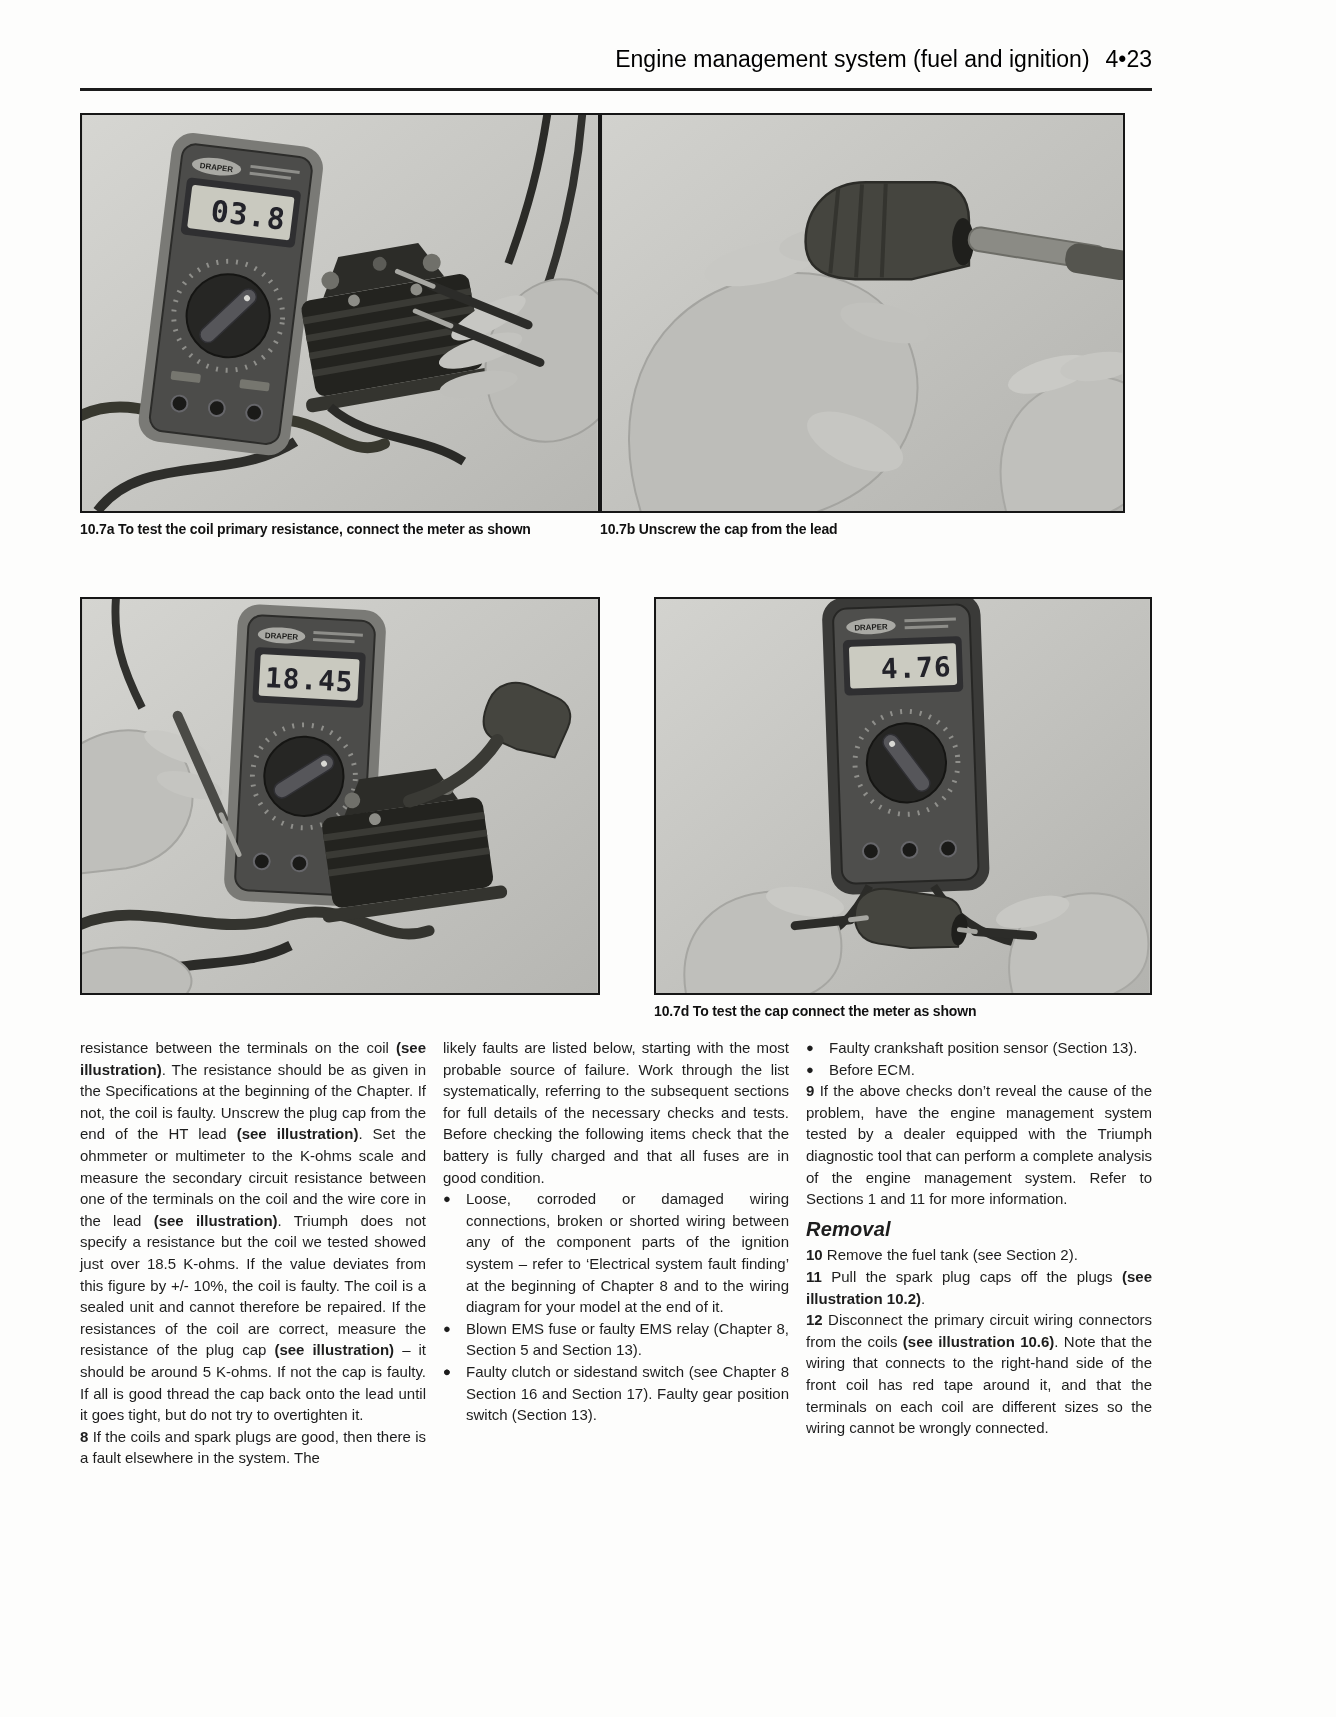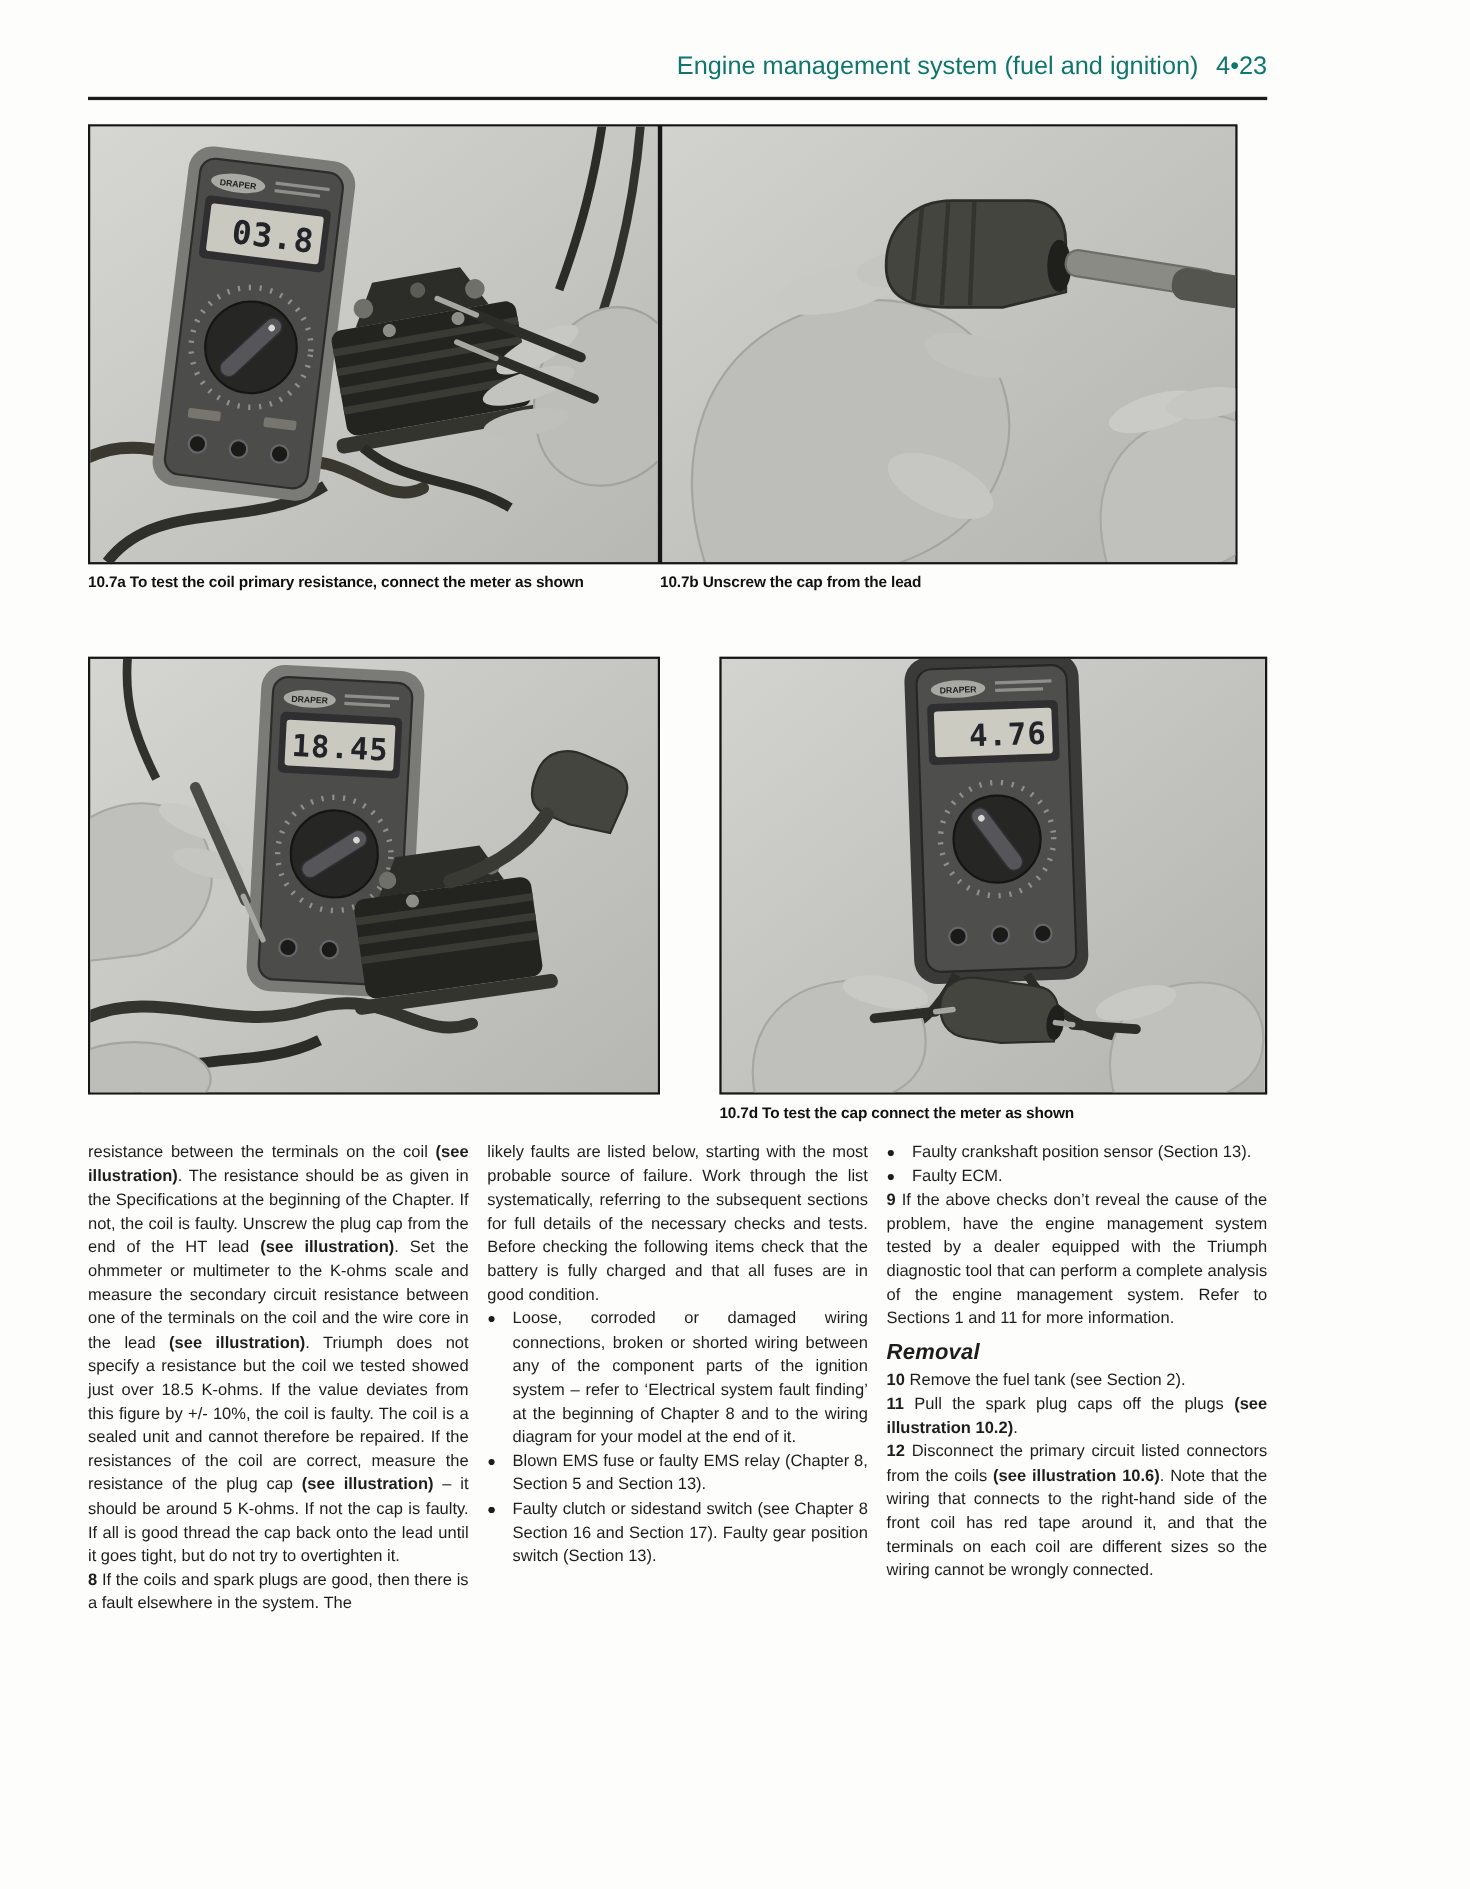--- a/index.html
+++ b/index.html
@@ -5,21 +5,21 @@
   * { box-sizing: border-box; }
   html,body { margin:0; padding:0; }
   body { background:#ffffff; }
   .page {
     position:relative; width:1336px; height:1717px; background:#fdfdfc;
     font-family:"Liberation Sans", sans-serif; color:#1a1a1a; overflow:hidden;
   }
   .content { position:absolute; left:80px; top:0; width:1072px; }
 
   
-  .header { padding-top:46px; text-align:right; font-size:23px; color:#0f766e; }
+  .header { padding-top:46px; text-align:right; font-size:23px; color:#000000; }
   .header .pagenum { margin-left:16px; font-weight:normal; }
   .rule { margin-top:15px; border-bottom:3px solid #1c1c1c; }
 
   
   .photo-row { display:flex; justify-content:space-between; align-items:flex-start; }
   .row1 { margin-top:22px; }
   .row2 { margin-top:58px; }
   figure { margin:0; }
   .photo { display:block; border:2.5px solid #161616; background:#c9c9c5; }
   figcaption {
@@ -319,24 +319,24 @@
         </p>
       </div>
 
       <div class="col">
         <p class="para bullet">
           <span class="bullet-marker">●</span>
           <span><span>Faulty crankshaft position sensor (Section 13).</span></span>
         </p>
         <p class="para bullet">
           <span class="bullet-marker">●</span>
-          <span><span>Faulty ECM.</span></span>
+          <span><span>Before ECM.</span></span>
         </p>
         <p class="para"><b>9</b><span> If the above checks don’t reveal the cause of the problem, have the engine management system tested by a dealer equipped with the Triumph diagnostic tool that can perform a complete analysis of the engine management system. Refer to Sections 1 and 11 for more information.</span></p>
         <h3 class="removal-heading">Removal</h3>
         <p class="para"><b>10</b><span> Remove the fuel tank (see Section 2).</span></p>
         <p class="para"><b>11</b><span> Pull the spark plug caps off the plugs </span><b>(see illustration 10.2)</b><span>.</span></p>
-        <p class="para"><b>12</b><span> Disconnect the primary circuit listed connectors from the coils </span><b>(see illustration 10.6)</b><span>. Note that the wiring that connects to the right-hand side of the front coil has red tape around it, and that the terminals on each coil are different sizes so the wiring cannot be wrongly connected.</span></p>
+        <p class="para"><b>12</b><span> Disconnect the primary circuit wiring connectors from the coils </span><b>(see illustration 10.6)</b><span>. Note that the wiring that connects to the right-hand side of the front coil has red tape around it, and that the terminals on each coil are different sizes so the wiring cannot be wrongly connected.</span></p>
       </div>
 
     </div>
   </div>
 </div>
 
 </body></html>

